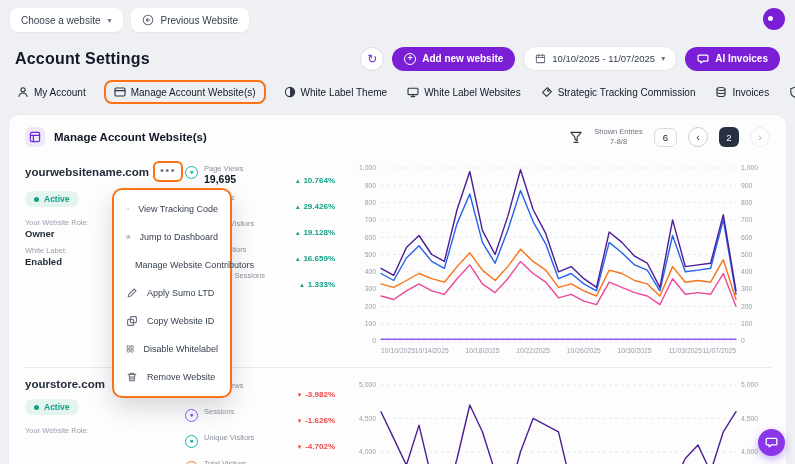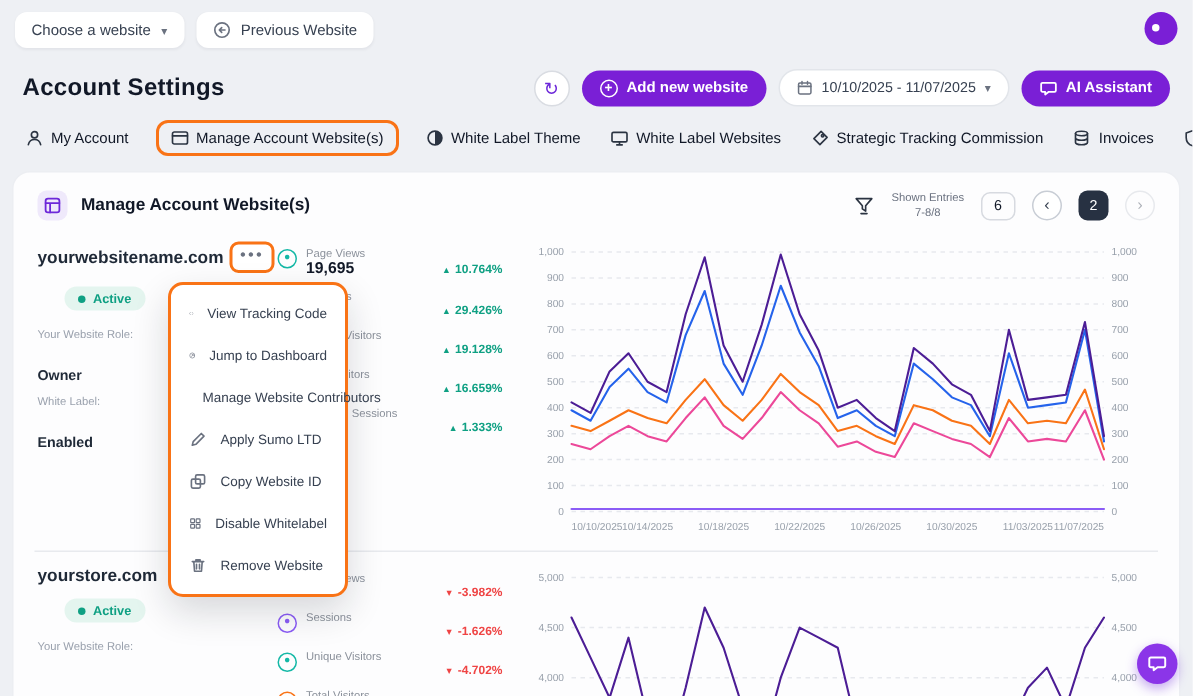--- a/index.html
+++ b/index.html
@@ -43,25 +43,25 @@
   .pg-btn{width:20px;height:20px;border-radius:50%;border:1px solid #c8cdd5;background:#fff;color:#374151;font-size:11px;line-height:1;display:flex;align-items:center;justify-content:center;cursor:pointer}
   .pg-btn.disabled{opacity:.4}
   .pg-cur{width:20px;height:20px;border-radius:6px;background:#273142;color:#fff;font-size:9.5px;display:flex;align-items:center;justify-content:center}
 
   
   .site-row{display:flex;gap:12px;padding:4px 2px 8px}
   .site-info{width:148px;flex:none}
   .nm-row{display:flex;align-items:center;gap:4px}
   .s-name{font-size:11.5px;font-weight:700;color:#1f2937}
   .dots-btn{border:2px solid #f97316;border-radius:6px;background:#fff;color:#6b7280;font-size:11px;letter-spacing:1.5px;line-height:1;padding:2px 5px 4px;cursor:pointer}
-  .badge{display:inline-flex;align-items:center;gap:5px;background:#e4f5ef;color:#0fa083;border-radius:10px;padding:3px 9px;font-size:8.5px;font-weight:700;margin:9px 18px 4px}
+  .badge{display:inline-flex;align-items:center;gap:5px;background:#e4f5ef;color:#0fa083;border-radius:10px;padding:3px 9px;font-size:8.5px;font-weight:700;margin:9px 0 4px}
   .badge .dot{width:5px;height:5px;border-radius:50%;background:#0fa083}
   .kv{margin-top:7px}
   .k{font-size:7.5px;color:#9aa1ad}
-  .v{font-size:9.5px;font-weight:700;color:#1f2937;margin-top:18px}
+  .v{font-size:9.5px;font-weight:700;color:#1f2937;margin-top:1px}
 
   .site-stats{width:150px;flex:none;display:flex;flex-direction:column;gap:8px;padding-top:3px}
   .stat{display:flex;align-items:flex-start;gap:6px}
   .stat-ic{width:13px;height:13px;flex:none;border-radius:50%;border:1.5px solid #999;font-size:7px;line-height:10px;text-align:center;margin-top:2px}
   .stat-txt{flex:1;display:flex;flex-direction:column;min-width:0}
   .stat-label{font-size:7.5px;color:#8b919b;white-space:nowrap}
   .stat-valrow{display:flex;align-items:baseline;justify-content:space-between;gap:4px}
   .stat-value{font-size:10.5px;font-weight:700;color:#111827}
   .stat-caret{font-size:7px;margin-left:auto}
   .stat-pct{font-size:8px;font-weight:700}
@@ -111,21 +111,21 @@
             <rect x="1.5" y="2.5" width="9" height="8" rx="1"></rect>
             <path d="M1.5 5h9M4 1.5v2M8 1.5v2"></path>
           </svg>
         <span>10/10/2025 - 11/07/2025</span>
         <span class="chev">▾</span>
       </div>
       <button class="btn-purple">
         <svg width="12" height="12" viewBox="0 0 12 12" class="ic-w">
             <path d="M2 2.2h8a.9.9 0 0 1 .9.9v4.2a.9.9 0 0 1-.9.9H6.2L3.8 10V8.2H2a.9.9 0 0 1-.9-.9V3.1A.9.9 0 0 1 2 2.2z"></path>
           </svg>
-        <span>AI Assistant</span>
+        <span>AI Invoices</span>
       </button>
     </div>
   </div>
 
   <div class="tabs">
     <div class="tab">
       <svg width="12" height="12" viewBox="0 0 12 12" class="ic">
           <circle cx="6" cy="3.8" r="2.1"></circle>
           <path d="M1.9 10.4c.5-2.2 2.1-3.4 4.1-3.4s3.6 1.2 4.1 3.4"></path>
         </svg>

